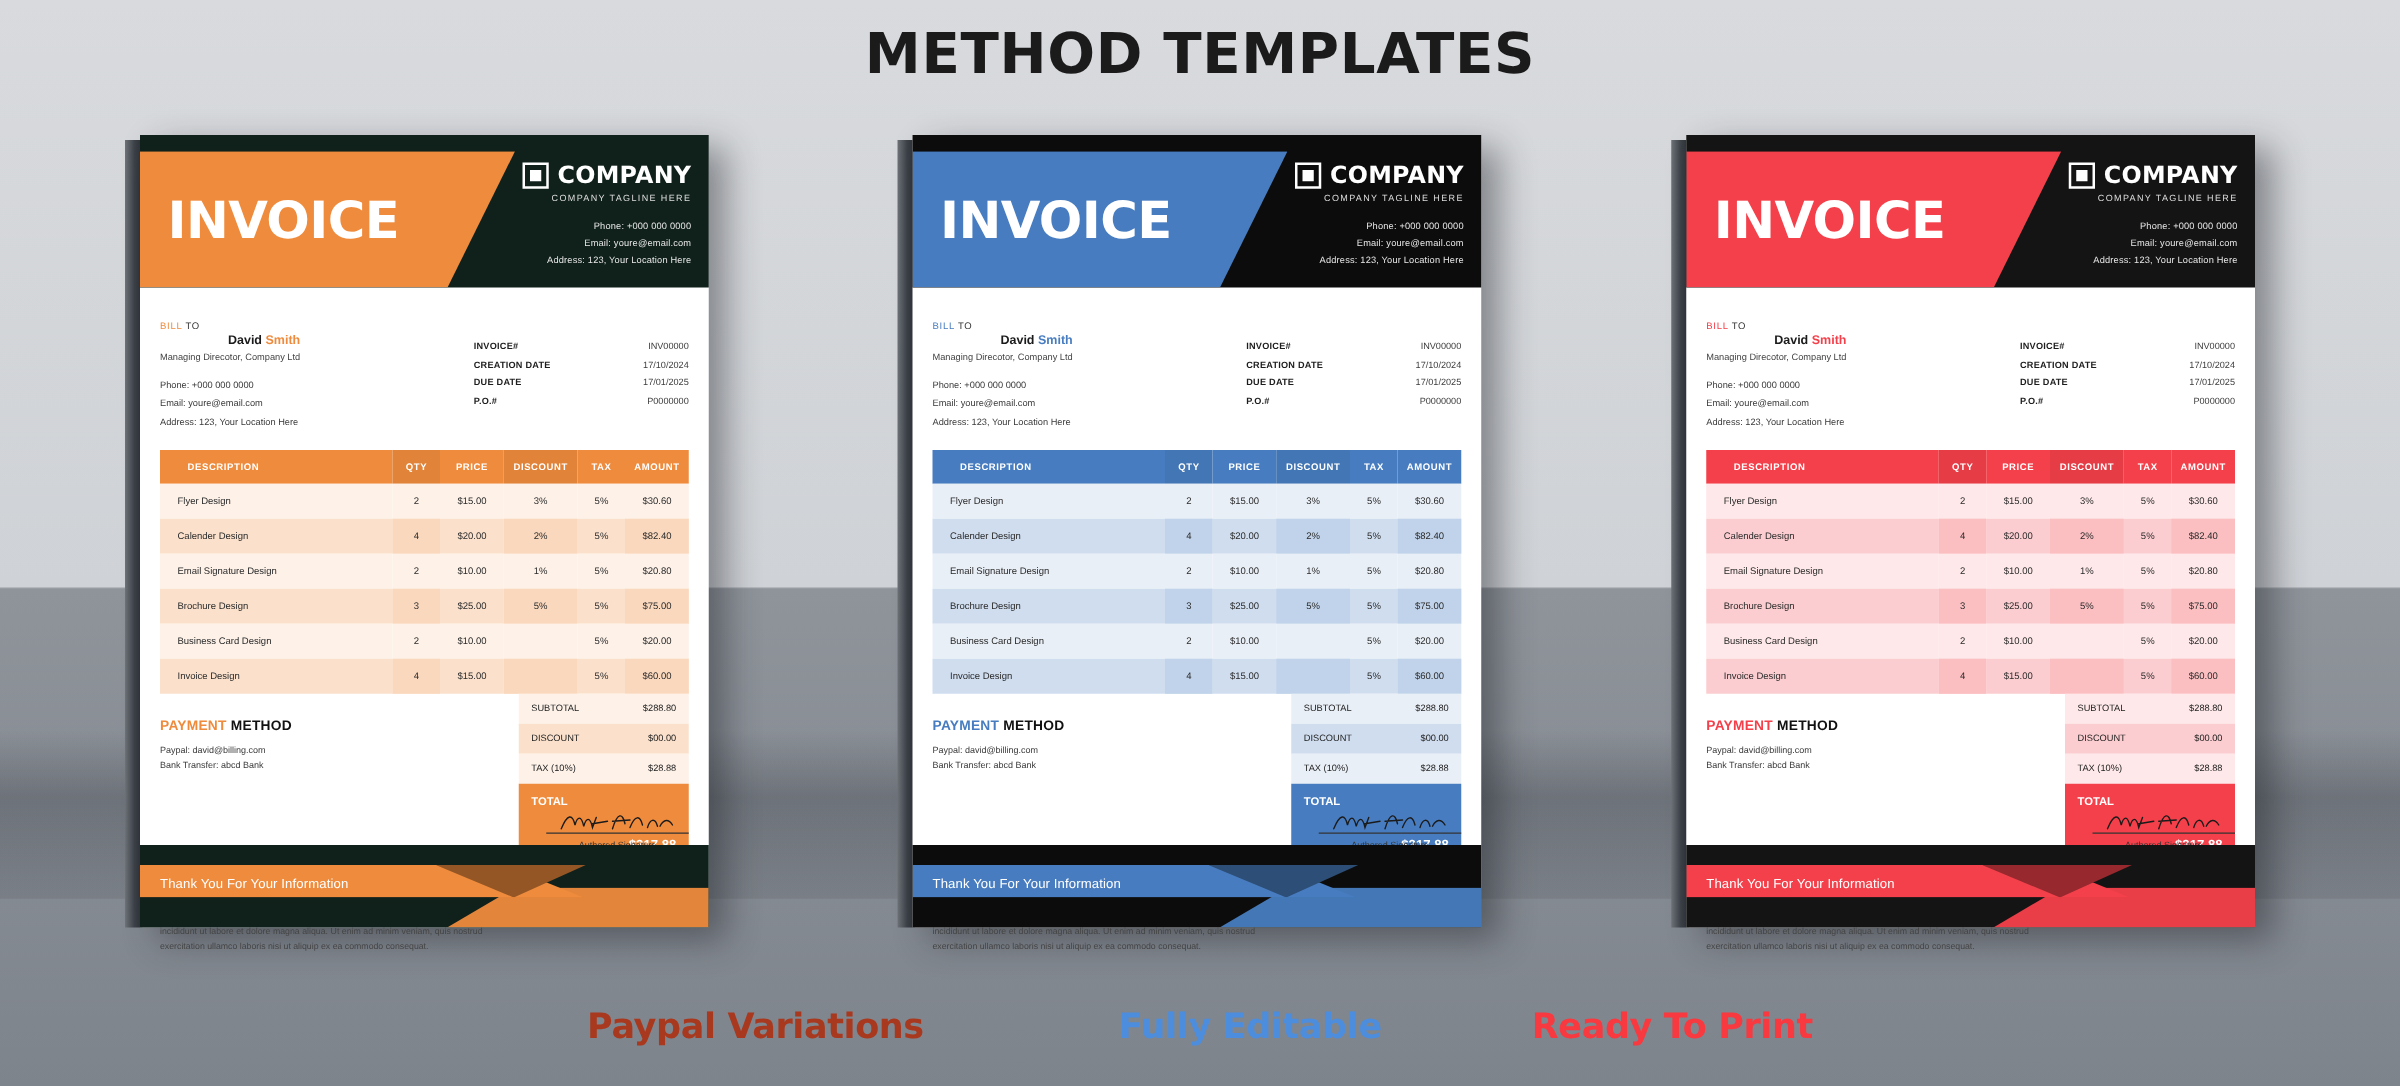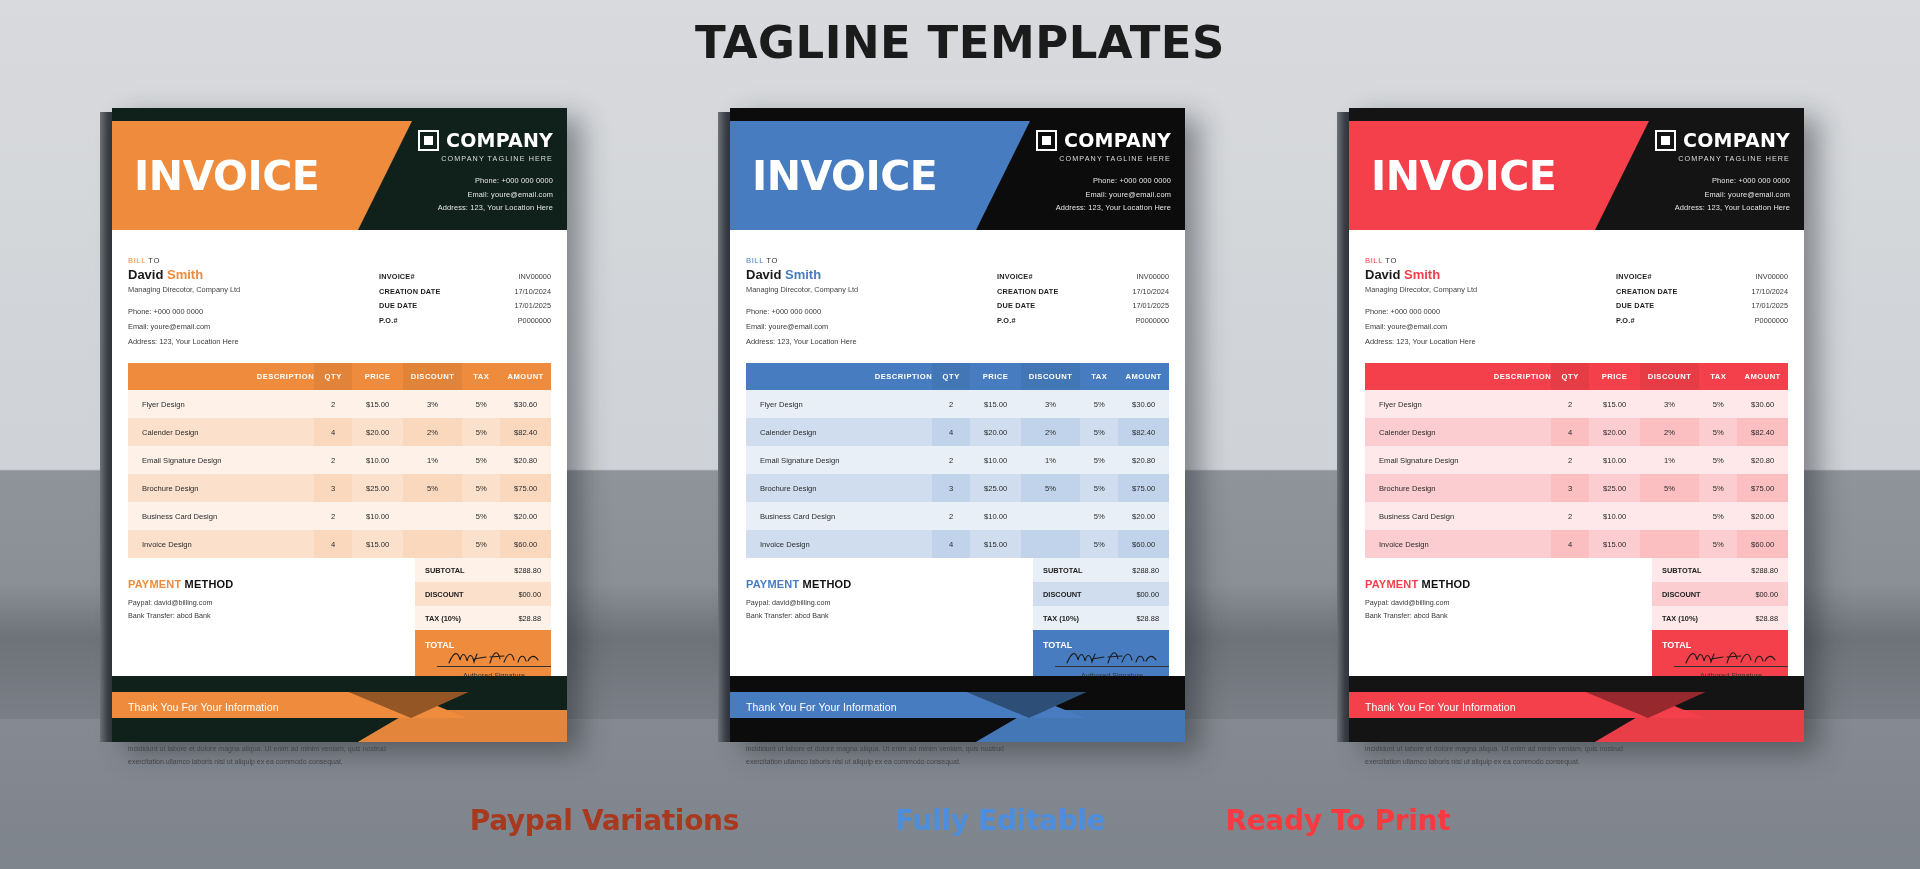--- a/index.html
+++ b/index.html
@@ -68,48 +68,48 @@
     font-family: "DejaVu Sans", sans-serif; line-height: 1; }
   .brand-tag { color: #ddd; font-size: 7.2px; letter-spacing: 1.1px; margin-top: 3px; text-align: right; }
   .hdr-contact { position: absolute; right: 14px; top: 66px; text-align: right; }
   .hdr-contact div { color: #e7e7e7; font-size: 7.4px; line-height: 1.85; letter-spacing: 0.15px; }
 
   
   .body { position: relative; padding: 26px 16px 0 16px; }
   .info { display: flex; justify-content: space-between; }
   .bill-label { font-size: 7.6px; letter-spacing: 0.6px; color: #333; }
   .accent-word { font-weight: normal; }
-  .bill-name { font-size: 13px; font-weight: bold; color: #1b1b1b; margin-top: 2px; line-height: 1.2; }
+  .bill-name { font-size: 10px; font-weight: bold; color: #1b1b1b; margin-top: 2px; line-height: 1.2; text-align: right; }
   .bill-role { font-size: 7.4px; color: #444; margin-top: 2px; }
   .bill-contact { margin-top: 10px; }
   .bill-contact div { font-size: 7.4px; color: #3a3a3a; line-height: 2.05; }
   .meta { margin-top: 14px; width: 172px; }
   .meta-row { display: flex; justify-content: space-between; align-items: baseline; line-height: 2.0; }
   .meta-k { font-size: 7.3px; font-weight: bold; color: #1d1d1d; letter-spacing: 0.2px; }
   .meta-v { font-size: 7.3px; color: #3c3c3c; }
 
   
   table.items { width: 100%; border-collapse: collapse; margin-top: 14px; table-layout: fixed; }
   table.items th {
     color: #fff; font-size: 7.6px; font-weight: bold; letter-spacing: 0.5px;
     padding: 9px 0; text-align: center;
   }
-  table.items th.desc { text-align: right; padding-left: 12px; }
+  table.items th.desc { text-align: left; padding-left: 22px; }
   table.items td { font-size: 7.6px; color: #2b2b2b; padding: 9.5px 0; text-align: center; }
   table.items td.desc { text-align: left; padding-left: 14px; }
 
   
   .lower { display: flex; justify-content: space-between; align-items: flex-start; }
   .pay-title { font-size: 11px; font-weight: bold; color: #111; letter-spacing: 0.2px; margin-top: 20px; }
   .pay-lines { margin-top: 7px; }
   .pay-lines div { font-size: 7.2px; color: #3a3a3a; line-height: 1.8; }
   .totals { width: 136px; margin-top: 0; }
   .t-row { display: flex; justify-content: space-between; padding: 7.5px 10px; }
   .t-row span { font-size: 7.4px; color: #222; }
-  .t-row .k { font-weight: bold; }
+  .t-row .k { font-weight: normal; }
   .t-total { display: flex; justify-content: space-between; padding: 9.5px 10px; }
   .t-total span { color: #fff; font-weight: bold; }
   .t-total .k { font-size: 9px; }
   .t-total .v { font-size: 10.5px; margin-top: 34px; }
 
   
   .terms-title { font-size: 11px; font-weight: bold; color: #111; margin-top: 18px; }
   .terms-body { font-size: 7px; color: #444; line-height: 1.75; margin-top: 6px; width: 258px; text-align: justify; }
   .sign { position: absolute; right: 16px; bottom: 62px; width: 114px; text-align: center; }
   .sign svg { display: block; margin: 0 auto -2px auto; }
@@ -143,21 +143,21 @@
   .taglines { position: absolute; bottom: 32px; left: 0; width: 100%; display: flex;
     justify-content: center; gap: 120px; }
   .tagline { font-size: 28px; font-weight: bold; letter-spacing: -0.3px;
     font-family: "DejaVu Sans", sans-serif; }
 </style>
 </head>
 <body>
 
 <div class="floor-shadow"></div>
 
-<div id="page-title">TAGLINE TEMPLATES</div>
+<div id="page-title">METHOD TEMPLATES</div>
 
 <div class="edge e1"></div>
 <div class="edge e2"></div>
 <div class="edge e3"></div>
 
 <div class="sheet s1" id="sheet-orange">
     <div class="hdr">
       <div class="hdr-band" style="background: rgb(239, 139, 60);"></div>
       <div class="hdr-title">INVOICE</div>
       <div class="brand">

